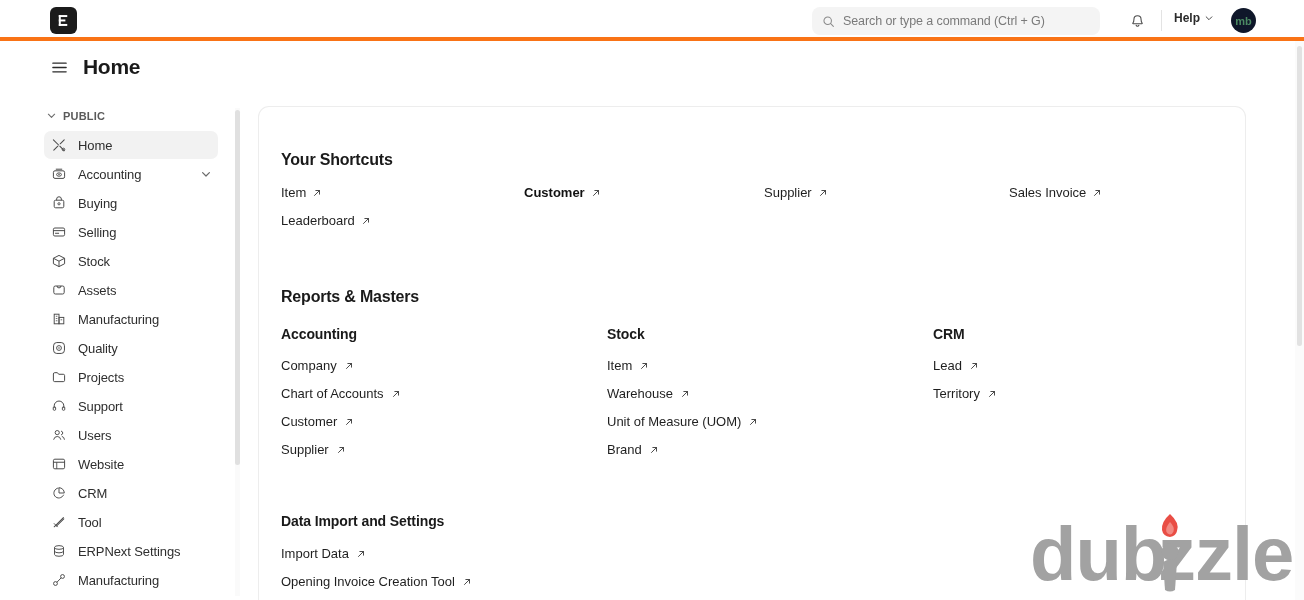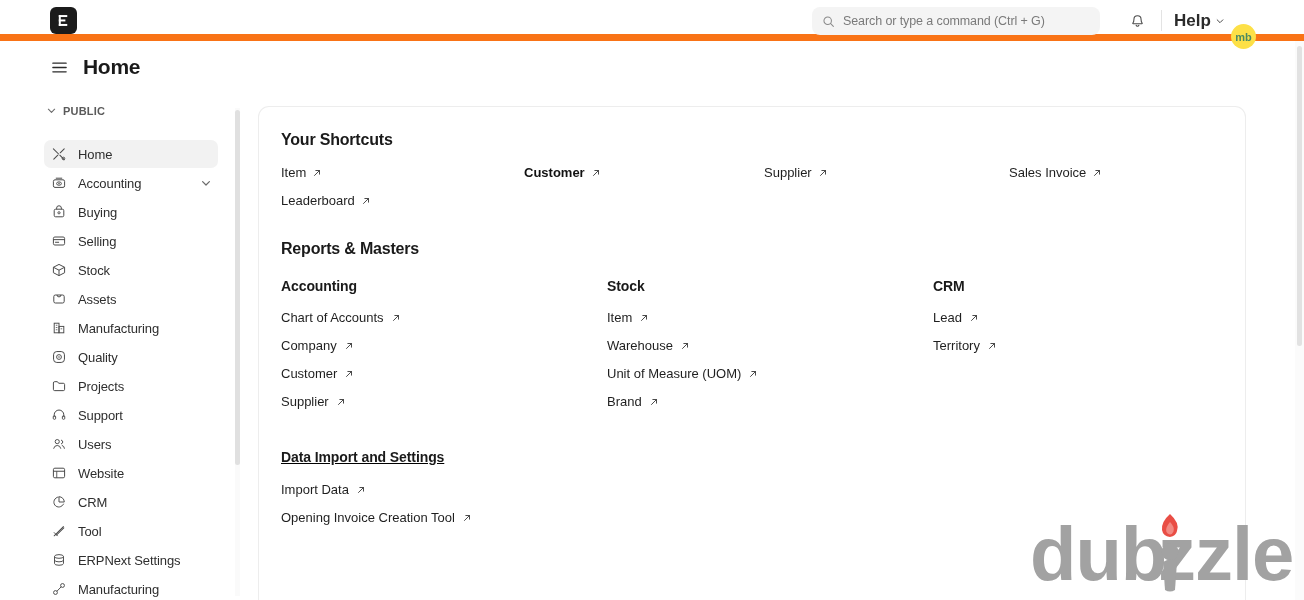--- a/index.html
+++ b/index.html
@@ -12,21 +12,21 @@
     -webkit-font-smoothing: antialiased;
   }
 
   
   .navbar {
     position: absolute;
     top: 0; left: 0;
     width: 1304px;
     height: 41px;
     background: #ffffff;
-    border-bottom: 7px solid #f97316;
+    border-bottom: 4px solid #f97316;
     display: flex;
     align-items: center;
   }
   .brand-logo {
     position: absolute;
     left: 50px;
     top: 7px;
     width: 27px;
     height: 27px;
     border-radius: 6px;
@@ -80,32 +80,32 @@
   .help-btn {
     position: absolute;
     left: 1174px;
     top: 11px;
     display: flex;
     align-items: center;
     gap: 4px;
     cursor: pointer;
   }
   .help-btn .lbl {
-    font-size: 17px;
+    font-size: 12px;
     font-weight: bold;
     color: #2b2b2b;
   }
   .avatar {
     position: absolute;
     left: 1231px;
-    top: 24px;
+    top: 8px;
     width: 25px;
     height: 25px;
     border-radius: 50%;
-    background: #fde047;
+    background: #0f172a;
     display: flex;
     align-items: center;
     justify-content: center;
     font-size: 11px;
     font-weight: bold;
     color: #4b8a62;
     cursor: pointer;
   }
 
   
@@ -130,23 +130,24 @@
     position: absolute;
     top: 105px;
     left: 0;
     width: 236px;
     height: 495px;
     overflow: hidden;
     padding-left: 44px;
   }
   .side-section-head {
     display: flex;
+    align-items: center;
     gap: 6px;
     height: 21px;
-    margin-bottom: 14px;
+    margin-bottom: 5px;
     padding-left: 2px;
     cursor: pointer;
   }
   .side-section-head .lbl {
     font-size: 11px;
     font-weight: bold;
     color: #5a5a5a;
     letter-spacing: 0.2px;
   }
   .side-item {
@@ -217,20 +218,21 @@
     border-radius: 11px 11px 0 0;
     overflow: hidden;
   }
   .card-inner { padding: 24px 22px 0 22px; position: relative; }
 
   .sec-title {
     font-size: 16px;
     font-weight: bold;
     color: #1a1a1a;
     letter-spacing: -0.2px;
+    margin-top: 20px;
   }
 
   
   .shortcuts {
     margin-top: 16px;
     display: grid;
     grid-template-columns: 243px 240px 245px auto;
     row-gap: 13px;
   }
   .sc-link {
@@ -238,21 +240,21 @@
     align-items: center;
     gap: 6px;
     font-size: 13px;
     color: #1f1f1f;
     cursor: pointer;
     width: fit-content;
   }
   .sc-link.bold { font-weight: bold; color: #111; }
   .arrow { display: flex; align-items: center; }
 
-  .reports-head { margin-top: 32px; }
+  .reports-head { margin-top: 60px; }
 
   .rm-grid {
     margin-top: 20px;
     display: grid;
     grid-template-columns: 326px 326px auto;
   }
   .col-head {
     font-size: 14px;
     font-weight: bold;
     color: #1a1a1a;
@@ -264,21 +266,21 @@
     align-items: center;
     gap: 7px;
     font-size: 13px;
     color: #1f1f1f;
     margin-bottom: 11px;
     cursor: pointer;
     width: fit-content;
     white-space: nowrap;
   }
 
-  .dis-section { margin-top: 29px; text-decoration: underline; }
+  .dis-section { margin-top: 45px; }
   .dis-section .col-head { margin-bottom: 15px; }
 
   
   .watermark {
     position: absolute;
     left: 1030px;
     top: 510px;
     width: 268px;
     height: 85px;
     pointer-events: none;
@@ -606,29 +608,29 @@
       </a>
     </div>
 
     <div class="sec-title reports-head">Reports &amp; Masters</div>
 
     <div class="rm-grid">
 
       <div>
         <div class="col-head">Accounting</div>
         <div><a class="rm-link">
+          <span>Company</span>
+          <span class="arrow">
+            <svg width="10" height="10" viewBox="0 0 12 12" class="icon-svg">
+                  <path d="M3 9 L9 3 M4.6 3 H9 V7.4" fill="none" stroke="#3a3a3a" stroke-width="1.1" stroke-linecap="round" stroke-linejoin="round"></path>
+                </svg>
+          </span>
+            </a></div>
+        <div><a class="rm-link">
           <span>Chart of Accounts</span>
-          <span class="arrow">
-            <svg width="10" height="10" viewBox="0 0 12 12" class="icon-svg">
-                  <path d="M3 9 L9 3 M4.6 3 H9 V7.4" fill="none" stroke="#3a3a3a" stroke-width="1.1" stroke-linecap="round" stroke-linejoin="round"></path>
-                </svg>
-          </span>
-            </a></div>
-        <div><a class="rm-link">
-          <span>Company</span>
           <span class="arrow">
             <svg width="10" height="10" viewBox="0 0 12 12" class="icon-svg">
                   <path d="M3 9 L9 3 M4.6 3 H9 V7.4" fill="none" stroke="#3a3a3a" stroke-width="1.1" stroke-linecap="round" stroke-linejoin="round"></path>
                 </svg>
           </span>
             </a></div>
         <div><a class="rm-link">
           <span>Customer</span>
           <span class="arrow">
             <svg width="10" height="10" viewBox="0 0 12 12" class="icon-svg">

